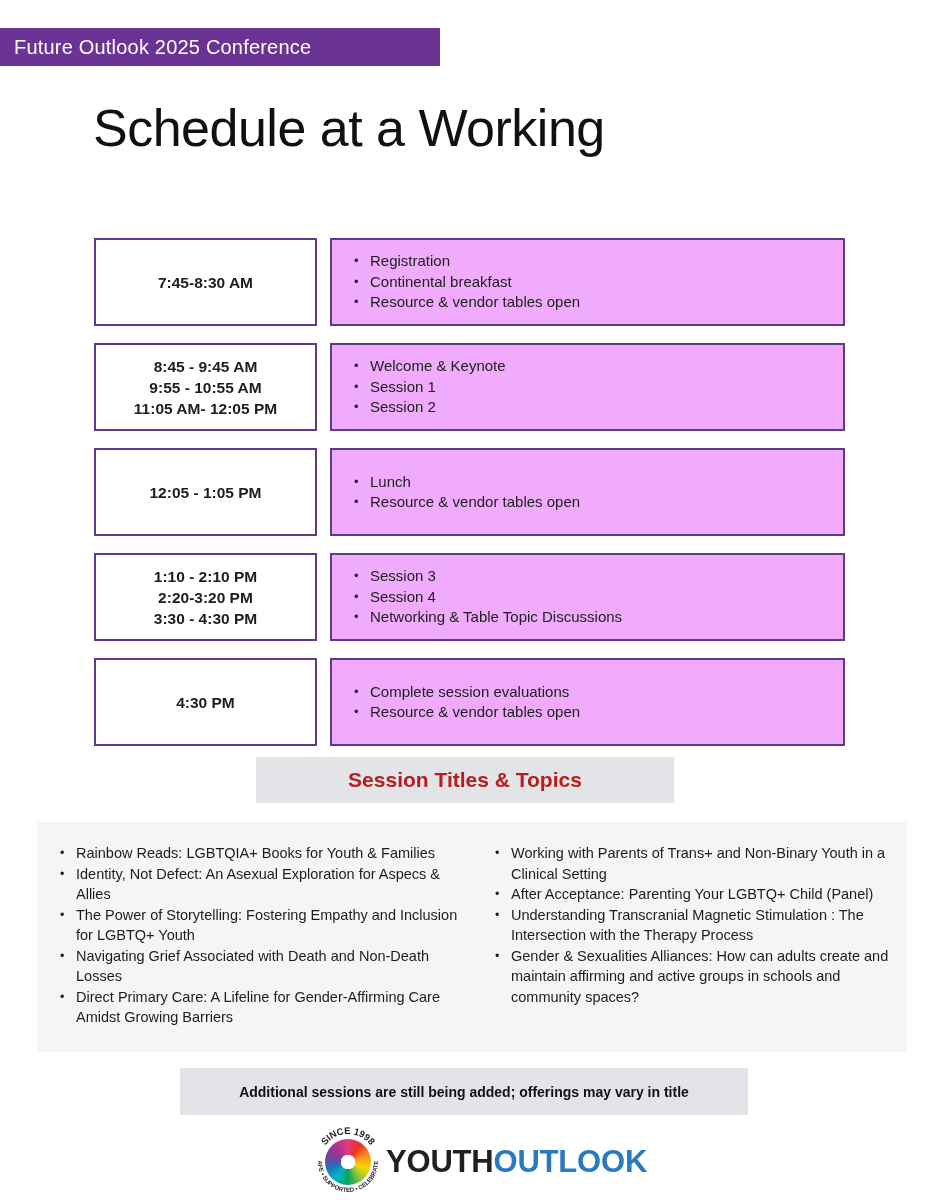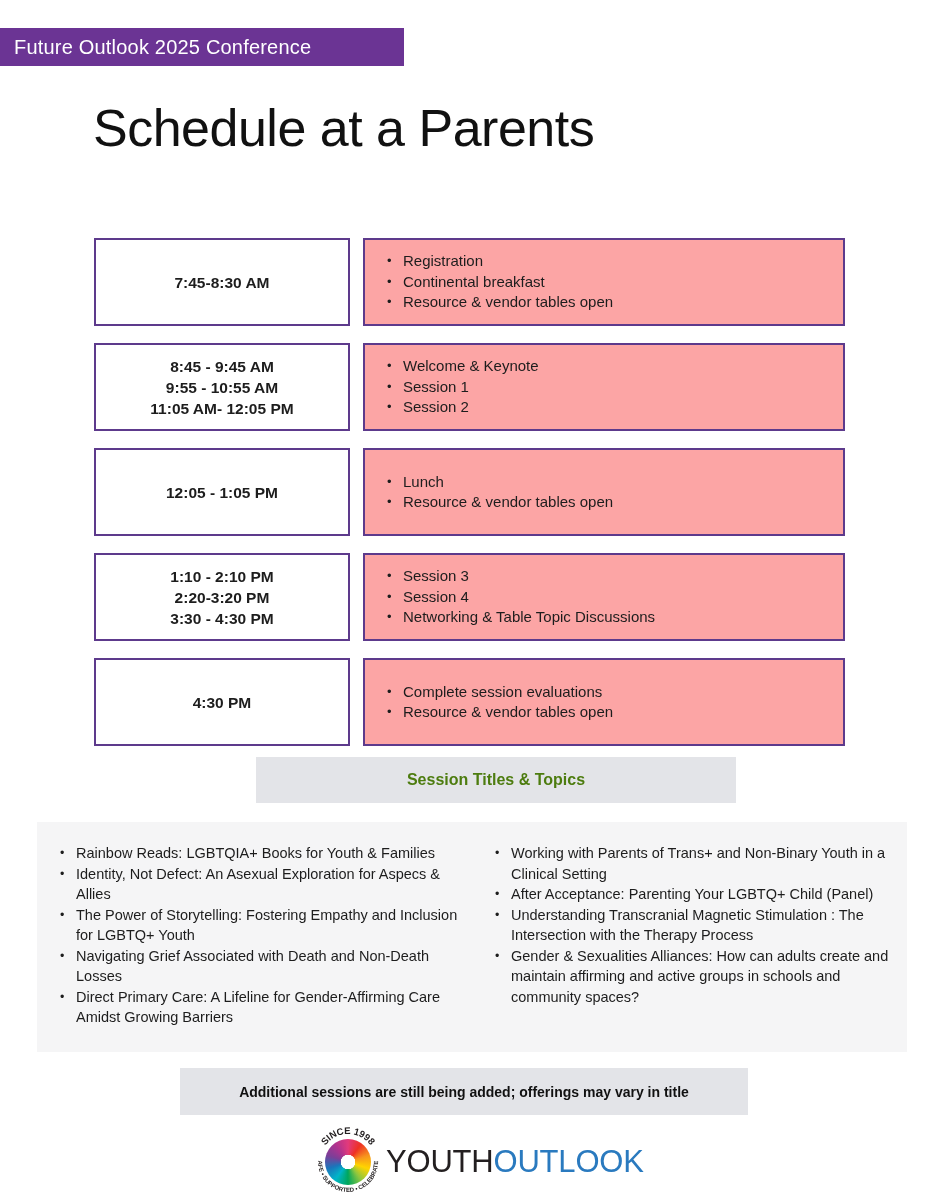--- a/index.html
+++ b/index.html
@@ -9,56 +9,56 @@
     --session-bg:#f5f5f6;
     --text:#1d1d1d;
     --logo-blue:#2a7abf;
   }
   *{margin:0;padding:0;box-sizing:border-box;}
   html,body{background:#fff;}
   body{font-family:"Liberation Sans",sans-serif;color:var(--text);}
   .page{position:relative;width:927px;height:1200px;background:#fff;overflow:hidden;}
 
   .banner{
-    position:absolute;left:0;top:28px;width:404px;height:38px;
+    position:absolute;left:0;top:28px;width:440px;height:38px;
     background:var(--banner-bg);color:#fff;
     font-size:20px;line-height:38px;padding-left:14px;letter-spacing:.2px;
   }
 
   .title{
     position:absolute;left:93px;top:100px;
     font-size:52px;font-weight:300;letter-spacing:-.5px;color:#111;line-height:1.1;
   }
   .subtitle{
     position:absolute;left:93px;top:158px;
     font-size:36px;font-weight:700;color:#111;line-height:1.1;letter-spacing:-.3px;
   }
 
   .schedule{position:absolute;left:94px;top:238px;width:751px;}
   .sched-row{display:flex;gap:13px;height:88px;margin-bottom:17px;}
   .sched-row:last-child{margin-bottom:16px;}
   .time-box{
-    width:256px;flex:none;border:2px solid var(--box-border);background:#fff;
+    width:223px;flex:none;border:2px solid var(--box-border);background:#fff;
     display:flex;flex-direction:column;align-items:center;justify-content:center;
     font-size:15.5px;font-weight:700;line-height:21px;text-align:center;
   }
   .items-box{
-    flex:1;border:2px solid var(--box-border);background:#fca5a5;
+    flex:1;border:2px solid var(--box-border);background:#f0abfc;
     display:flex;align-items:center;
   }
   .items-box ul{list-style:none;padding:0 10px 0 20px;}
   .items-box li{
     position:relative;padding-left:18px;font-size:15px;line-height:20.5px;
   }
   .items-box li::before{content:"\2022";position:absolute;left:2px;font-size:13px;}
 
   .section-heading{
-    position:absolute;left:256px;top:757px;width:480px;height:46px;
+    position:absolute;left:256px;top:757px;width:418px;height:46px;
     background:var(--panel-gray);display:flex;align-items:center;justify-content:center;
-    font-size:16px;font-weight:700;color:#4d7c0f;
+    font-size:21px;font-weight:700;color:#b91c1c;
   }
 
   .session-cols{position:absolute;left:37px;top:822px;width:870px;display:flex;}
   .session-box{
     flex:1;min-height:230px;background:var(--session-bg);
     padding:21px 14px 21px 22px;list-style:none;
   }
   .session-box li{
     position:relative;padding-left:17px;font-size:14.5px;line-height:20.5px;
   }
@@ -75,32 +75,32 @@
   .pinwheel{
     position:absolute;left:13px;top:13px;width:46px;height:46px;border-radius:50%;
     background:
       radial-gradient(circle at 50% 50%, #fff 0 7px, rgba(255,255,255,0) 7.5px),
       conic-gradient(from 0deg,
         #e23a7c,#ee3124,#f7941d,#ffd400,#8dc63f,#00a65c,
         #00b5c9,#1b75bb,#7b3f98,#b0328e,#e23a7c);
   }
   .arc-svg{position:absolute;left:0;top:0;}
   .arc-svg text{fill:#231f20;font-family:"Liberation Sans",sans-serif;font-weight:700;}
-  .logo-word{font-size:31px;font-weight:400;letter-spacing:-.2px;margin-left:2px;white-space:nowrap;}
+  .logo-word{font-size:31px;font-weight:700;letter-spacing:-.2px;margin-left:2px;white-space:nowrap;}
   .word-black{color:#231f20;}
   .word-blue{color:var(--logo-blue);}
 </style>
 </head>
 <body>
 
 <div class="page">
 
   <div class="banner">Future Outlook 2025 Conference</div>
 
-  <h1 class="title">Schedule at a Parents</h1>
+  <h1 class="title">Schedule at a Working</h1>
 
   <div class="schedule" id="schedule">
       <div class="sched-row">
         <div class="time-box">
           <div class="time-line">7:45-8:30 AM</div>
         </div>
         <div class="items-box">
           <ul>
             <li>Registration</li>
             <li>Continental breakfast</li>

